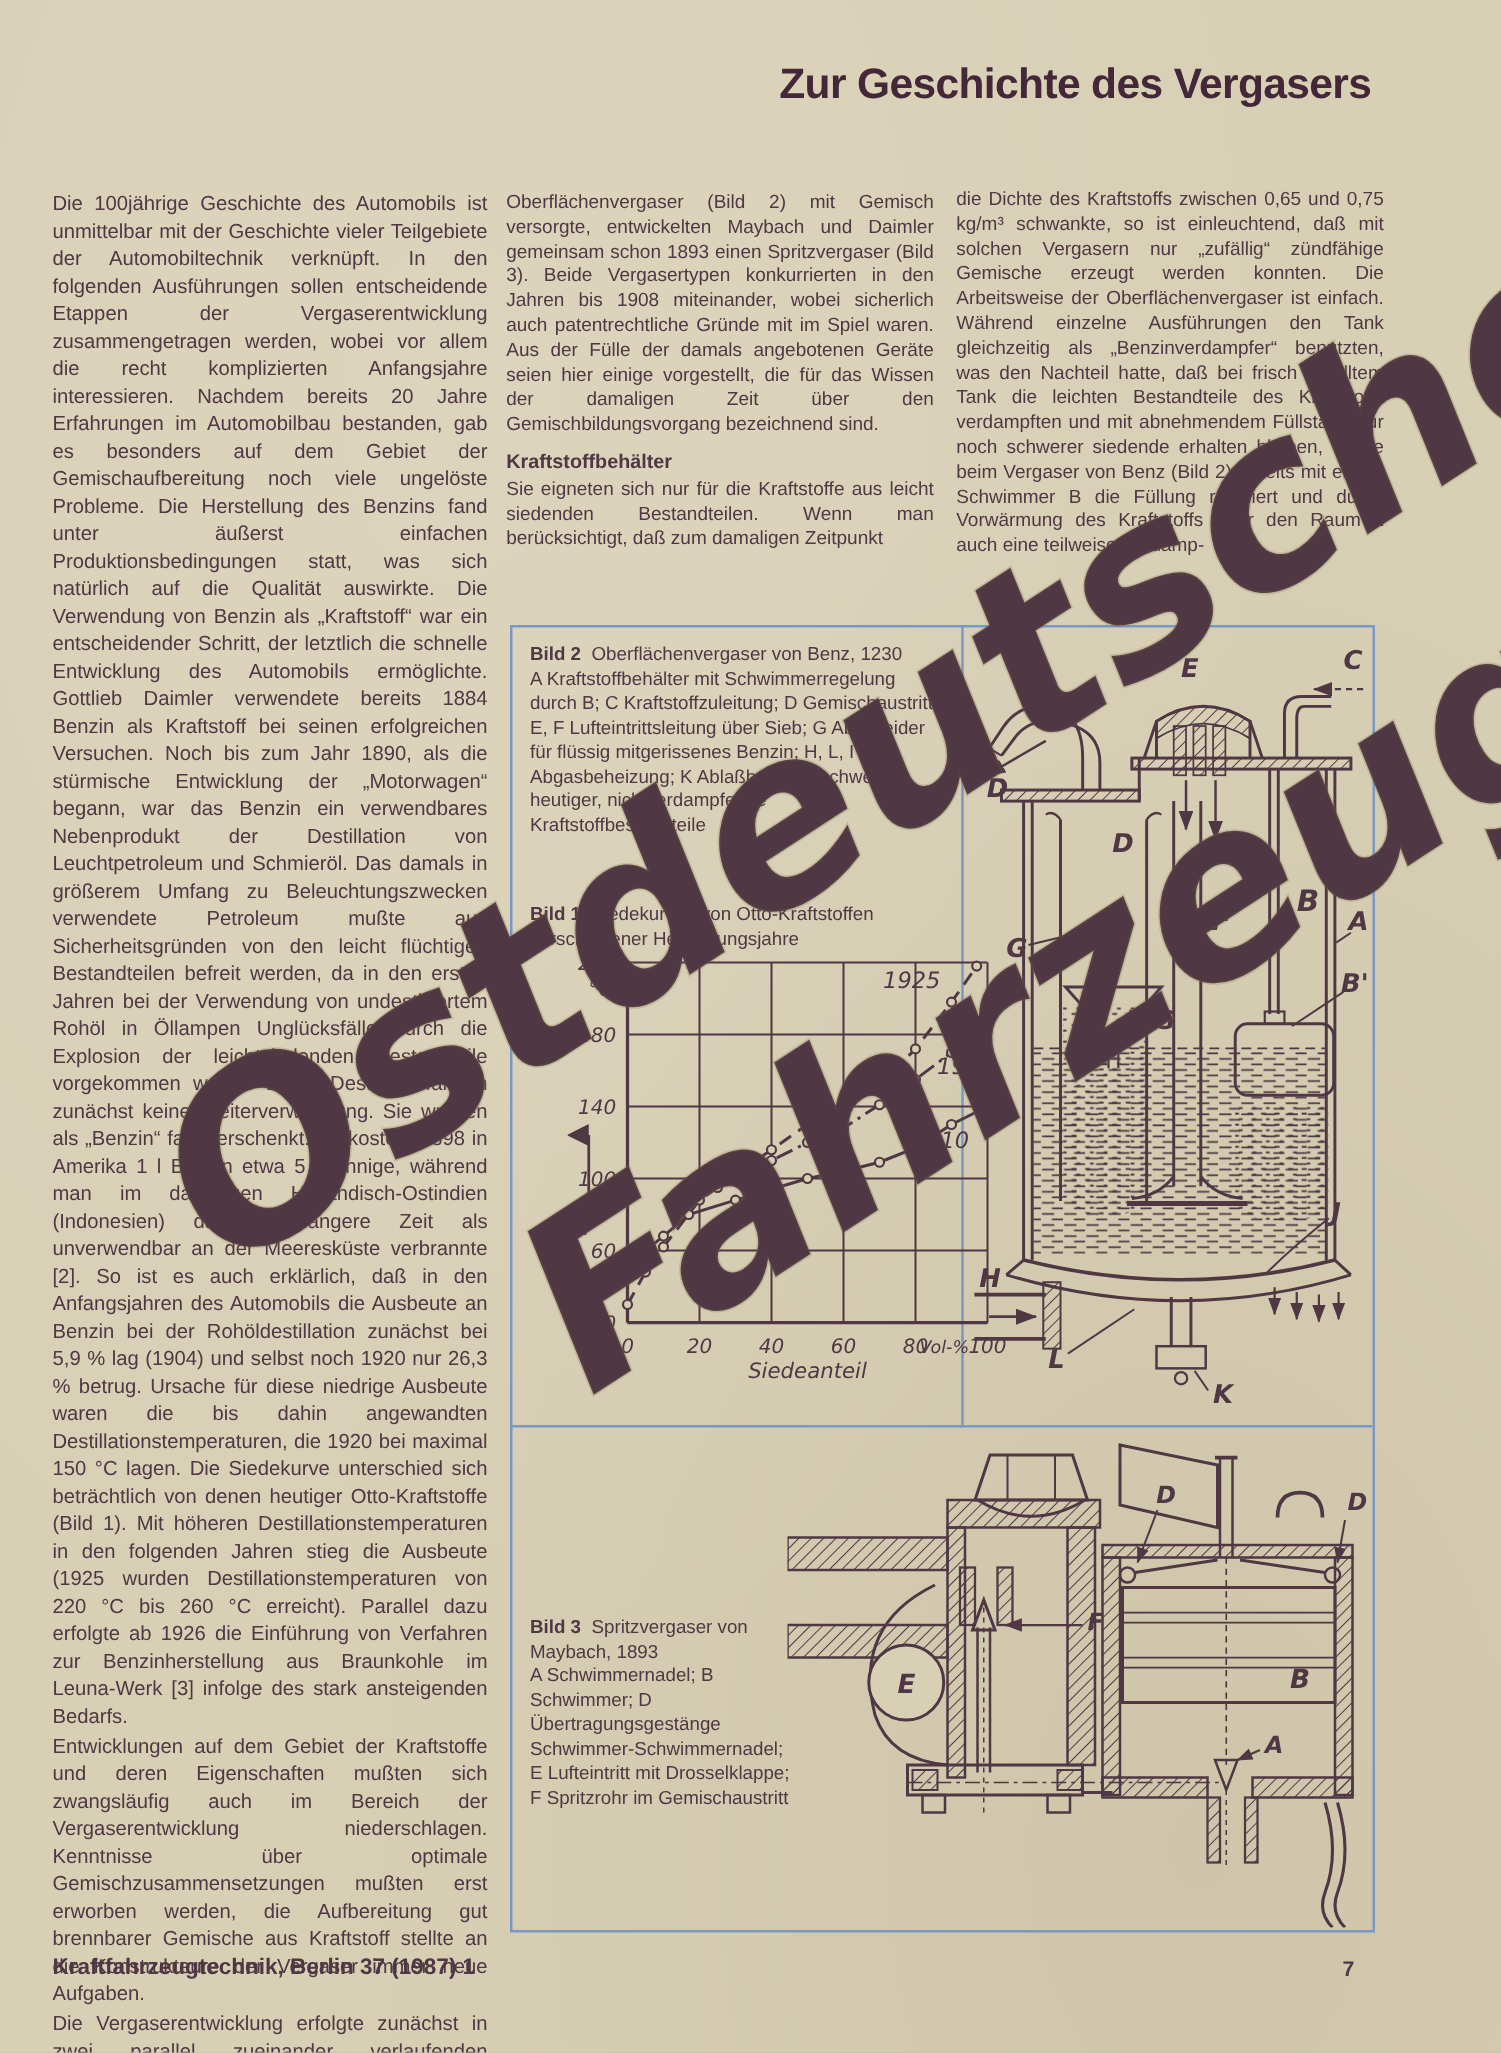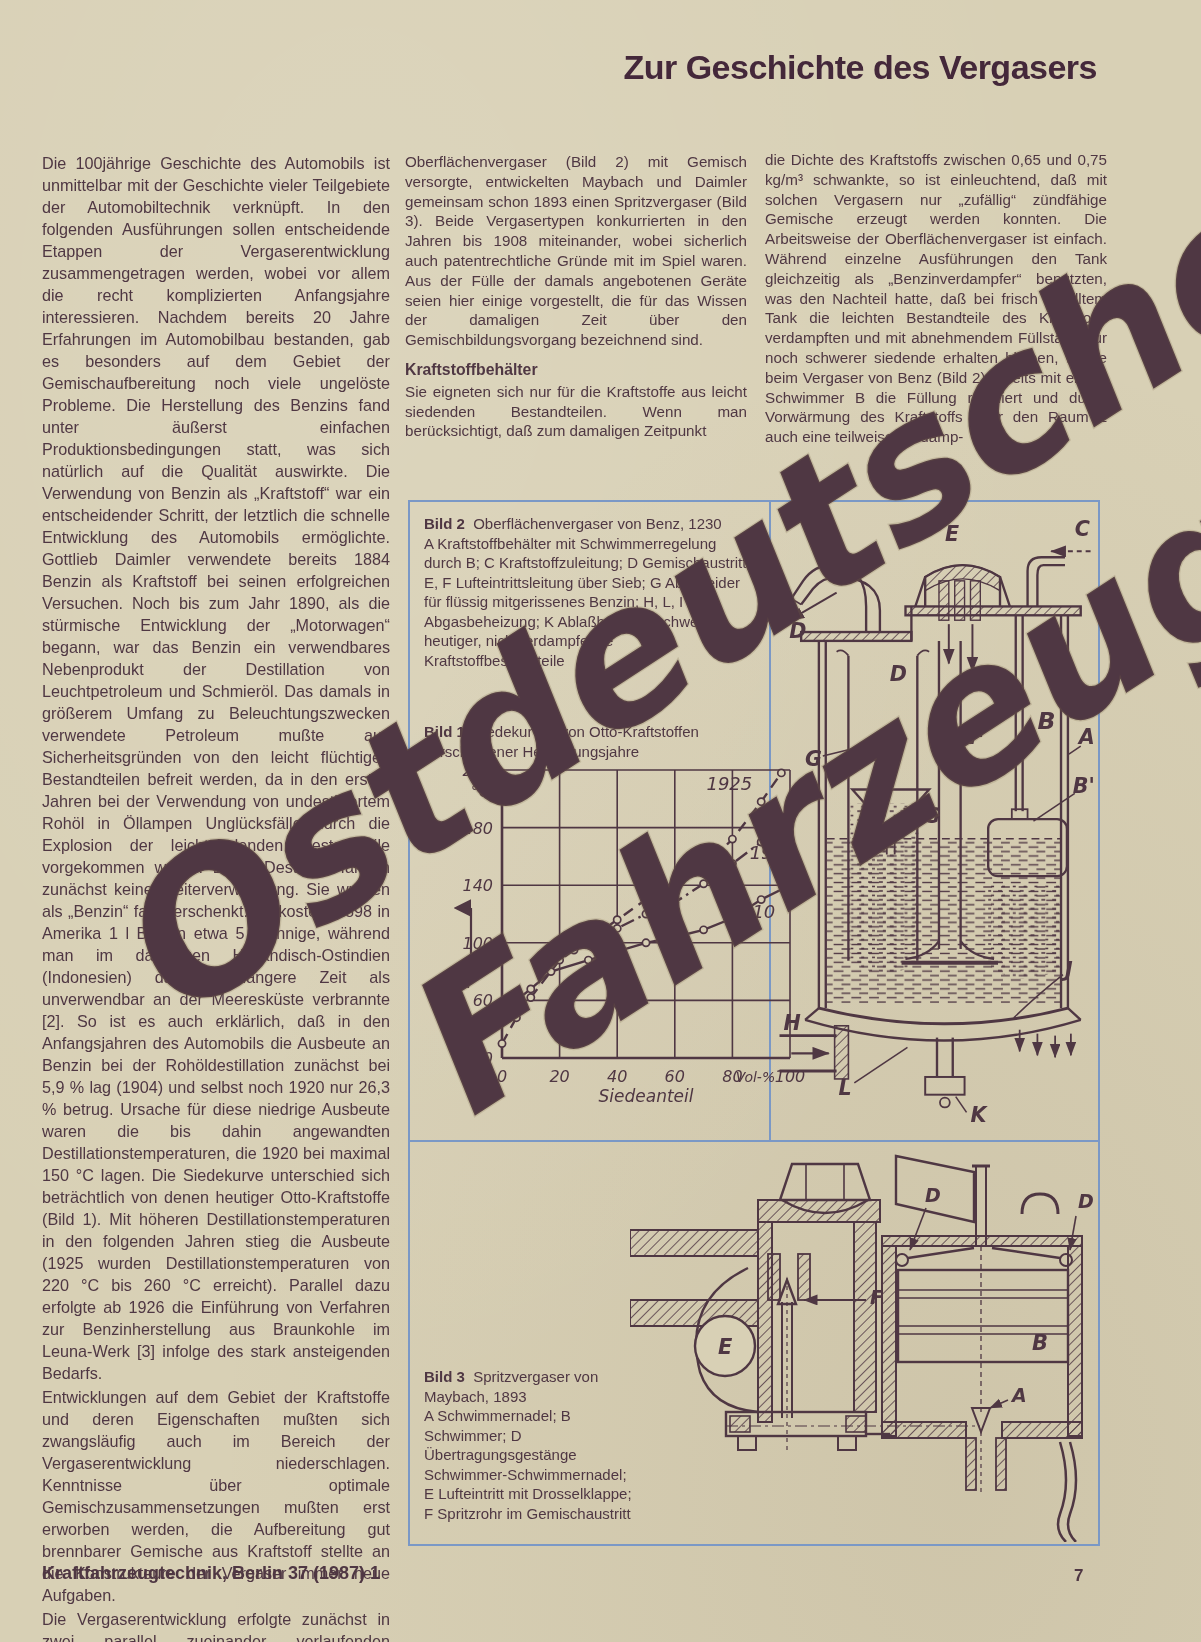--- a/index.html
+++ b/index.html
@@ -30,21 +30,21 @@
   .col2{left:405px;top:152px;width:342px;font-size:15.2px;line-height:19.8px;}
   .col3{left:765px;top:150px;width:342px;font-size:15.2px;line-height:19.8px;}
   .subhead{font-weight:bold;margin:10px 0 2px 0;font-size:15.8px;}
   .figbox{position:absolute;left:408px;top:500px;width:688px;height:1042px;border:2px solid var(--frame);}
   .fig-divider-v{position:absolute;left:769px;top:500px;width:2px;height:642px;background:var(--frame);}
   .fig-divider-h{position:absolute;left:408px;top:1140px;width:690px;height:2px;background:var(--frame);}
   .caption{position:absolute;font-size:15px;line-height:19.5px;color:var(--ink);}
   .caption b{font-weight:bold;margin-top:24px;}
   .cap-bild2{left:424px;top:514px;width:328px;}
   .cap-bild1{left:424px;top:722px;width:322px;}
-  .cap-bild3{left:424px;top:1367px;width:214px;}
+  .cap-bild3{left:424px;top:1292px;width:214px;}
   .chart-wrap{position:absolute;left:410px;top:756px;width:352px;height:360px;padding-left:44px;}
   .diagram2{position:absolute;left:778px;top:508px;width:318px;height:630px;}
   .diagram3{position:absolute;left:630px;top:1150px;width:465px;height:392px;}
   svg text{font-family:"DejaVu Sans",sans-serif;fill:var(--ink);}
   .footer-left{position:absolute;left:42px;top:1563px;font-size:18px;font-weight:600;}
   .footer-page{position:absolute;left:1074px;top:1566px;font-size:17px;font-weight:600;}
   .watermark{position:absolute;left:0;top:0;pointer-events:none;}
 </style>
 </head>
 <body>

